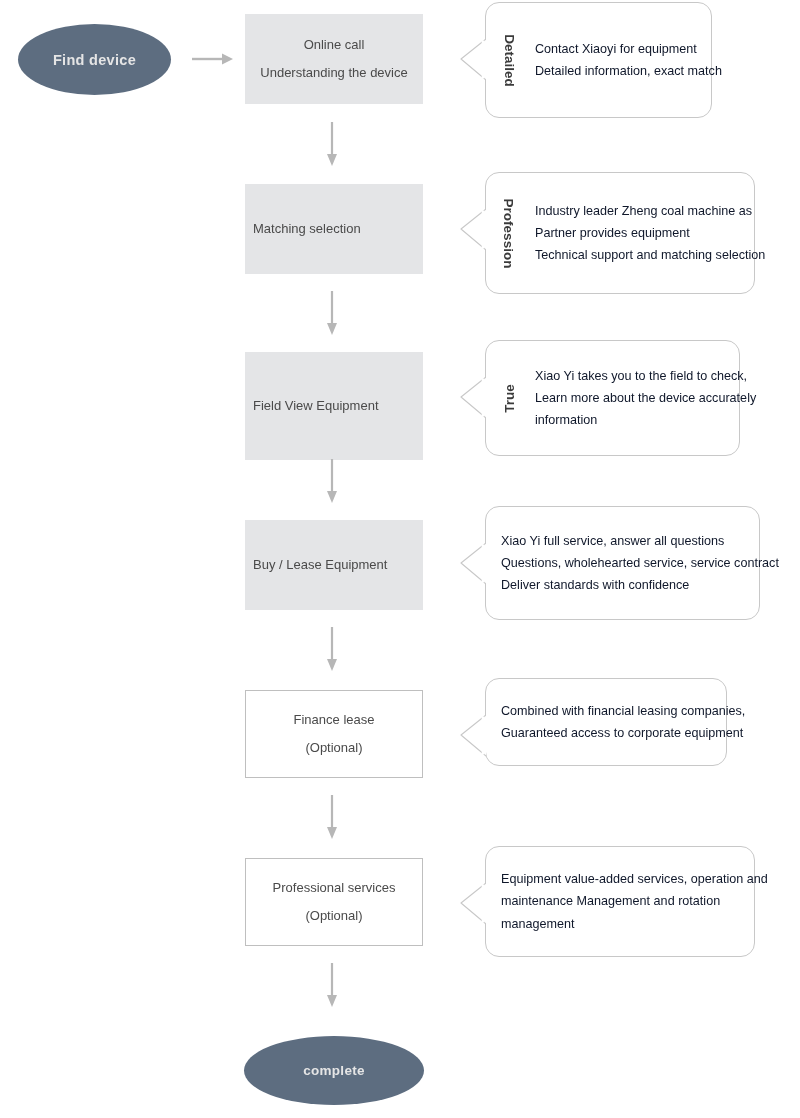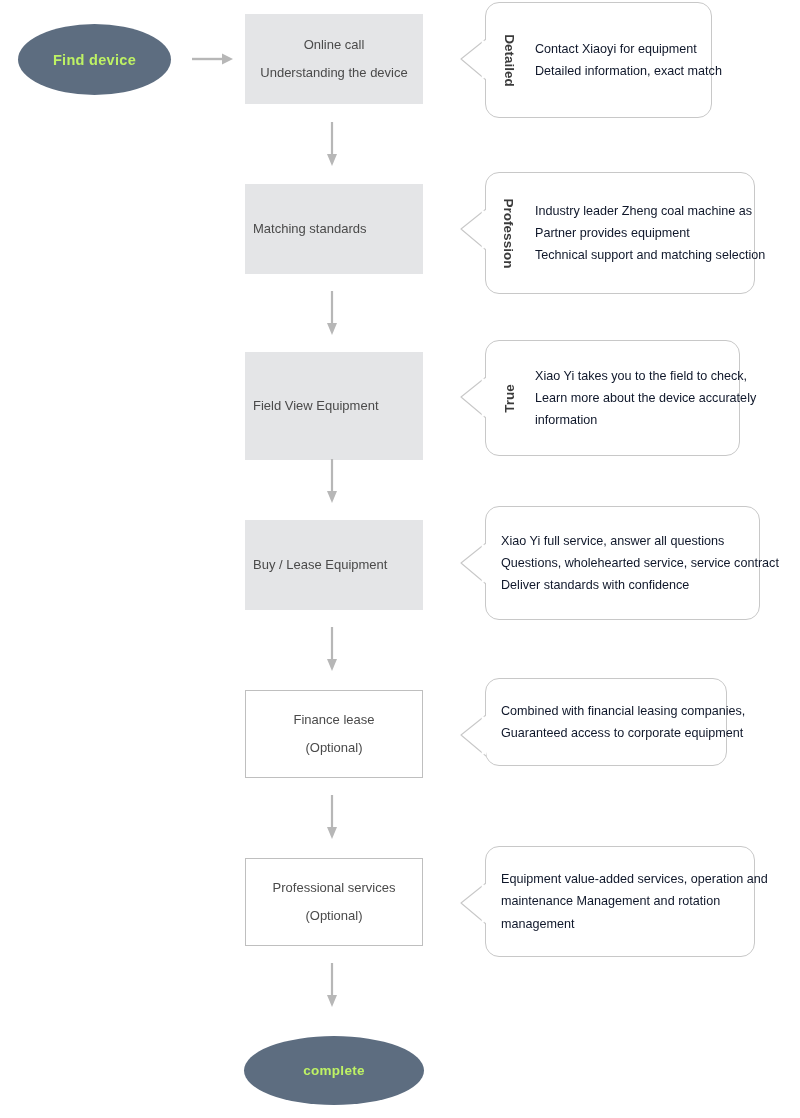--- a/index.html
+++ b/index.html
@@ -18,21 +18,21 @@
     position: relative;
     width: 800px;
     height: 1118px;
   }
 
   
   .ellipse {
     position: absolute;
     border-radius: 50%;
     background: #5d6d80;
-    color: #bef264;
+    color: #e5e5e5;
     font-weight: bold;
     font-size: 14.5px;
     display: flex;
     align-items: center;
     justify-content: center;
     letter-spacing: .3px;
     box-sizing: border-box;
   }
   #start-ellipse {
     left: 18px;  top: 24px;
@@ -160,21 +160,21 @@
   </div>
 
   <div class="v-arrow" style="left:326px; top:122px; height:46px;">
     <svg width="12" height="46" viewBox="0 0 12 46">
       <line x1="6" y1="0" x2="6" y2="33" stroke="#b7b7b7" stroke-width="2.2"></line>
       <polygon points="1,32 11,32 6,44" fill="#b7b7b7"></polygon>
     </svg>
   </div>
 
   <div class="pbox filled align-left" id="step-2" style="left:245px; top:184px; width:178px; height:90px;">
-    <div class="line">Matching standards</div>
+    <div class="line">Matching selection</div>
   </div>
 
   <div class="v-arrow" style="left:326px; top:291px; height:46px;">
     <svg width="12" height="46" viewBox="0 0 12 46">
       <line x1="6" y1="0" x2="6" y2="33" stroke="#b7b7b7" stroke-width="2.2"></line>
       <polygon points="1,32 11,32 6,44" fill="#b7b7b7"></polygon>
     </svg>
   </div>
 
   <div class="pbox filled align-left" id="step-3" style="left:245px; top:352px; width:178px; height:108px;">

